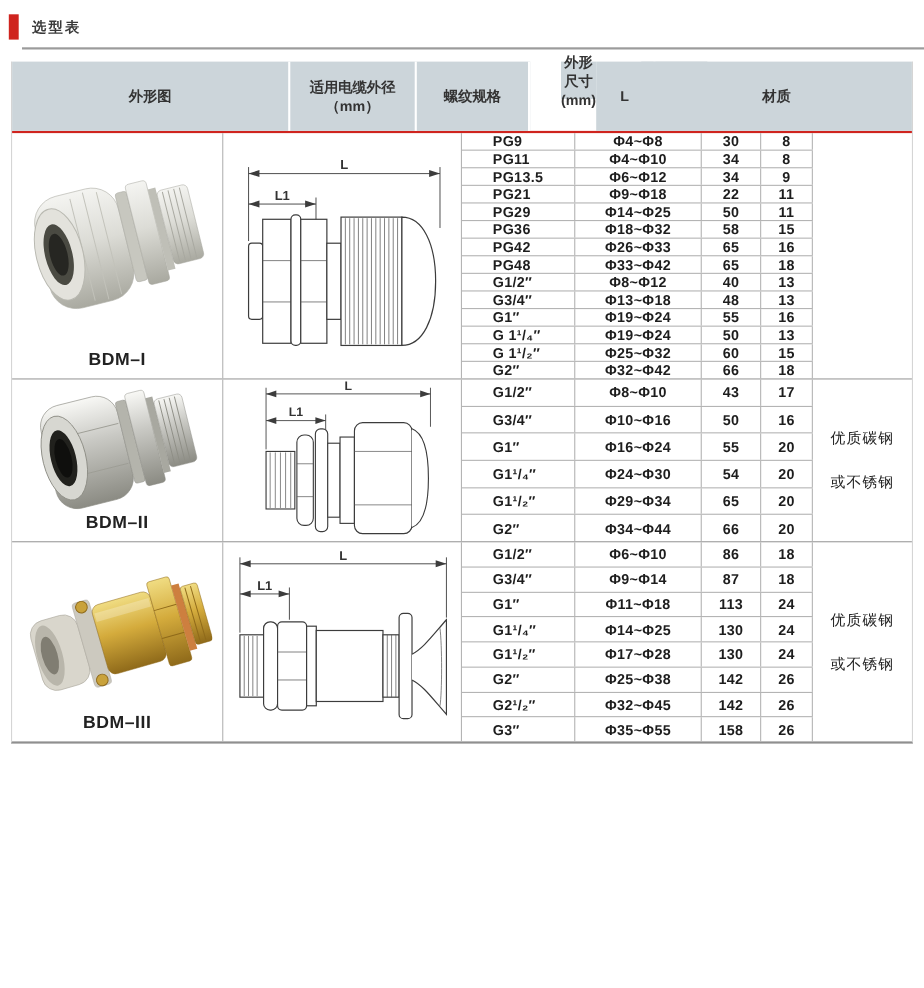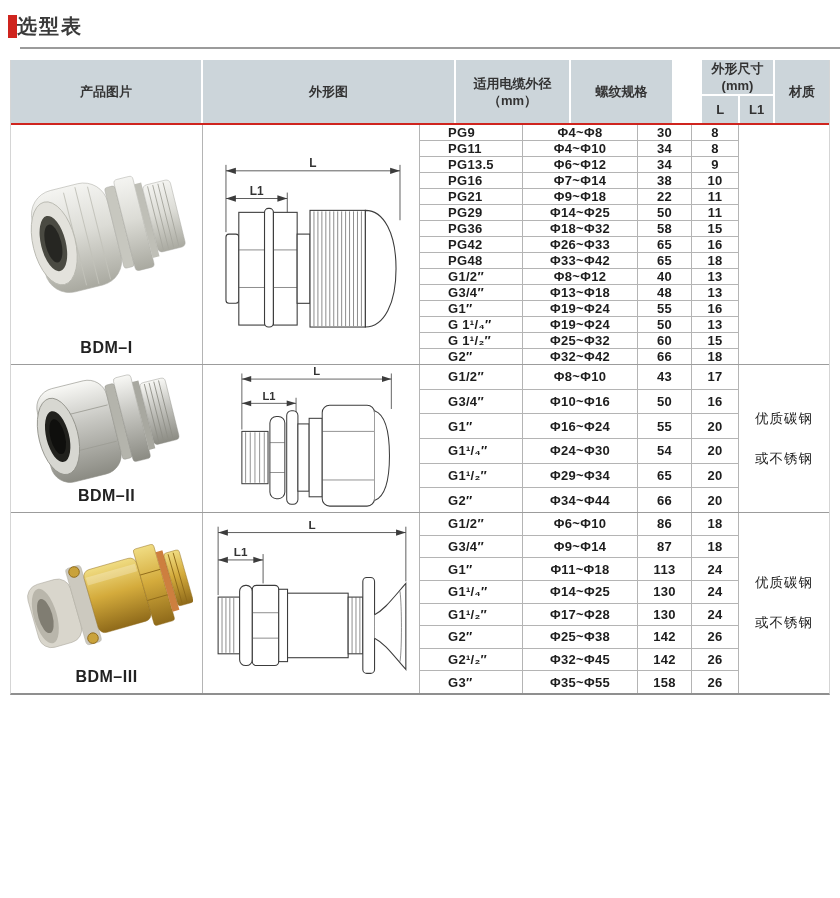--- a/index.html
+++ b/index.html
@@ -11,41 +11,41 @@
   }
   *{box-sizing:border-box;margin:0;padding:0;}
   html,body{width:840px;background:#fff;}
   body{
     height:898px;overflow:hidden;position:relative;
     font-family:"Liberation Sans",sans-serif;color:#222;
   }
   
   .title-block{padding:13px 0 0 8px;display:flex;align-items:center;}
   .red-bar{display:inline-block;width:9px;height:23px;background:var(--accent_red);}
-  .page-title{font-size:20px;font-weight:bold;color:#3a3a3a;margin-left:0;letter-spacing:2px;}
+  .page-title{font-size:13px;font-weight:bold;color:#3a3a3a;margin-left:12px;letter-spacing:2px;}
   .title-underline{margin:7px 0 0 20px;border-top:2px solid var(--title_underline);}
   
   .tbl{
     margin:11px 10px 0 10px;width:820px;
     border-left:1px solid #d5d5d5;border-right:1px solid #d5d5d5;
     border-bottom:2px solid #8f8f8f;
   }
   .thead{display:flex;height:65px;border-bottom:2px solid var(--accent_red);}
   .th{
     background:var(--header_bg);color:#333;font-weight:bold;font-size:13px;
     display:flex;flex-direction:column;align-items:center;justify-content:center;
     text-align:center;line-height:17px;
   }
   .thead > .th, .thead > .th-group{border-right:2px solid #fff;}
   .thead > .c-material{border-right:none;}
   .c-product{width:192px;}
   .c-outline{width:253px;}
   .c-thread{width:103px;}
   .c-cable{width:115px;}
-  .c-dims{width:101px;display:flex;flex-direction:column;padding-left:28px;}
+  .c-dims{width:101px;display:flex;flex-direction:row;padding-left:28px;}
   .c-material{width:92px;flex:1;}
   .dims-top{height:36px;border-bottom:2px solid #fff;width:100%;}
   .dims-sub{display:flex;flex:1;}
   .dims-sub .c-l{width:54px;border-right:2px solid #fff;}
   .dims-sub .c-l1{width:47px;}
   .dims-sub .th{height:100%;}
   
   .table-section{display:flex;}
   .table-section + .table-section{border-top:1px solid var(--section_border);}
   .cell{display:flex;}
@@ -86,21 +86,20 @@
 <body>
 
 <div class="title-block">
   <span class="red-bar"></span>
   <h1 class="page-title">选型表</h1>
 </div>
 <div class="title-underline"></div>
 
 <div class="tbl">
   <div class="thead">
-    <div class="th c-product">产品图片</div>
     <div class="th c-outline">外形图</div>
     <div class="th c-cable">
       <div>适用电缆外径</div>
       <div>（mm）</div>
     </div>
     <div class="th c-thread">螺纹规格</div>
     <div class="th-group c-dims">
       <div class="th dims-top">外形尺寸(mm)</div>
       <div class="dims-sub">
         <div class="th c-l">L</div>
@@ -194,26 +193,20 @@
             <div class="dim-l-cell">34</div>
             <div class="dim-l1-cell">8</div>
           </div>
           <div class="spec-row">
             <div class="thread-cell">PG13.5</div>
             <div class="cable-od-cell">Φ6~Φ12</div>
             <div class="dim-l-cell">34</div>
             <div class="dim-l1-cell">9</div>
           </div>
           <div class="spec-row">
-            <div class="thread-cell">PG16</div>
-            <div class="cable-od-cell">Φ7~Φ14</div>
-            <div class="dim-l-cell">38</div>
-            <div class="dim-l1-cell">10</div>
-          </div>
-          <div class="spec-row">
             <div class="thread-cell">PG21</div>
             <div class="cable-od-cell">Φ9~Φ18</div>
             <div class="dim-l-cell">22</div>
             <div class="dim-l1-cell">11</div>
           </div>
           <div class="spec-row">
             <div class="thread-cell">PG29</div>
             <div class="cable-od-cell">Φ14~Φ25</div>
             <div class="dim-l-cell">50</div>
             <div class="dim-l1-cell">11</div>

